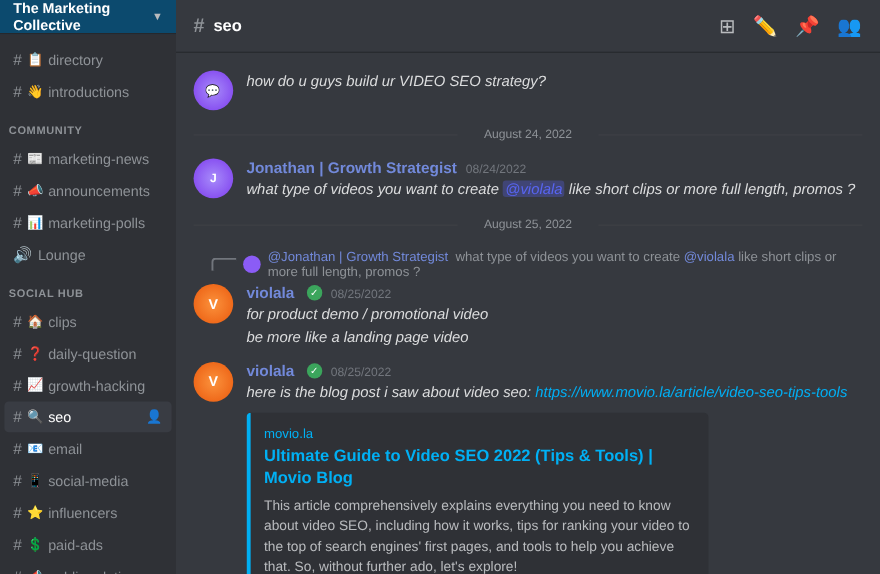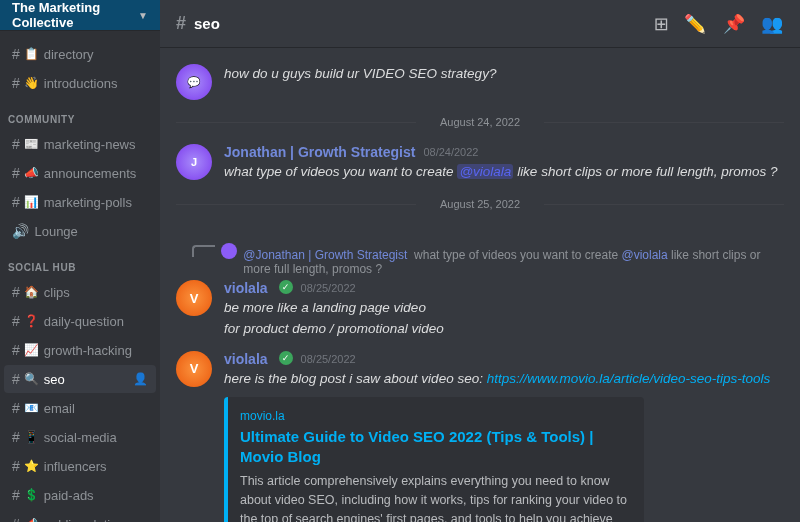--- a/index.html
+++ b/index.html
@@ -127,21 +127,21 @@
       align-items: center;
       justify-content: center;
       font-size: 13px;
       font-weight: 700;
       color: #fff;
       overflow: hidden;
     }
     .message-content { flex: 1; }
     .message-meta {
       display: flex;
-      align-items: center;
+      align-items: flex-end;
       gap: 8px;
       margin-bottom: 2px;
     }
     .username { font-weight: 600; font-size: 14px; color: #fff; }
     .username.jonathan { color: #7289da; }
     .username.violala { color: #7289da; }
     .timestamp { font-size: 11px; color: #72767d; }
     .message-text { font-size: 13.5px; color: #dcddde; line-height: 1.5; font-style: italic; }
     .message-text .mention {
       background: rgba(88,101,242,0.3);
@@ -208,21 +208,21 @@
       border-top: 2px solid #72767d;
       border-radius: 4px 0 0 0;
       margin-left: 16px;
     }
     .reply-avatar {
       width: 16px; height: 16px;
       border-radius: 50%;
       background: #8b5cf6;
       flex-shrink: 0;
     }
-    .reply-text { font-size: 12px; color: #8e9297; margin-top: 22px; }
+    .reply-text { font-size: 12px; color: #8e9297; }
     .reply-text .mention { color: #7289da; }
     .group-with-reply { margin-bottom: 12px; }
     
     .av-j { background: radial-gradient(circle, #a78bfa, #7c3aed); }
     .av-v { background: radial-gradient(circle, #fb923c, #ea580c); }
   </style>
 </head>
 <body>
 
 <div class="app">
@@ -381,22 +381,22 @@
           </span>
         </div>
         <div class="message-group" style="margin-bottom:4px;">
           <div class="avatar av-v" style="align-self:flex-start;">V</div>
           <div class="message-content">
             <div class="message-meta">
               <span class="username violala">violala</span>
               <span class="verified-badge"></span>
               <span class="timestamp">08/25/2022</span>
             </div>
+            <div class="message-text">for product demo / promotional video</div>
             <div class="message-text">be more like a landing page video</div>
-            <div class="message-text">for product demo / promotional video</div>
           </div>
         </div>
       </div>
 
       <div class="message-group">
         <div class="avatar av-v" style="align-self:flex-start;">V</div>
         <div class="message-content">
           <div class="message-meta">
             <span class="username violala">violala</span>
             <span class="verified-badge"></span>

